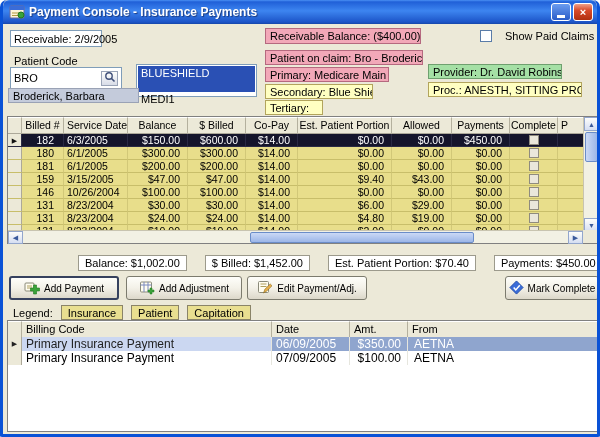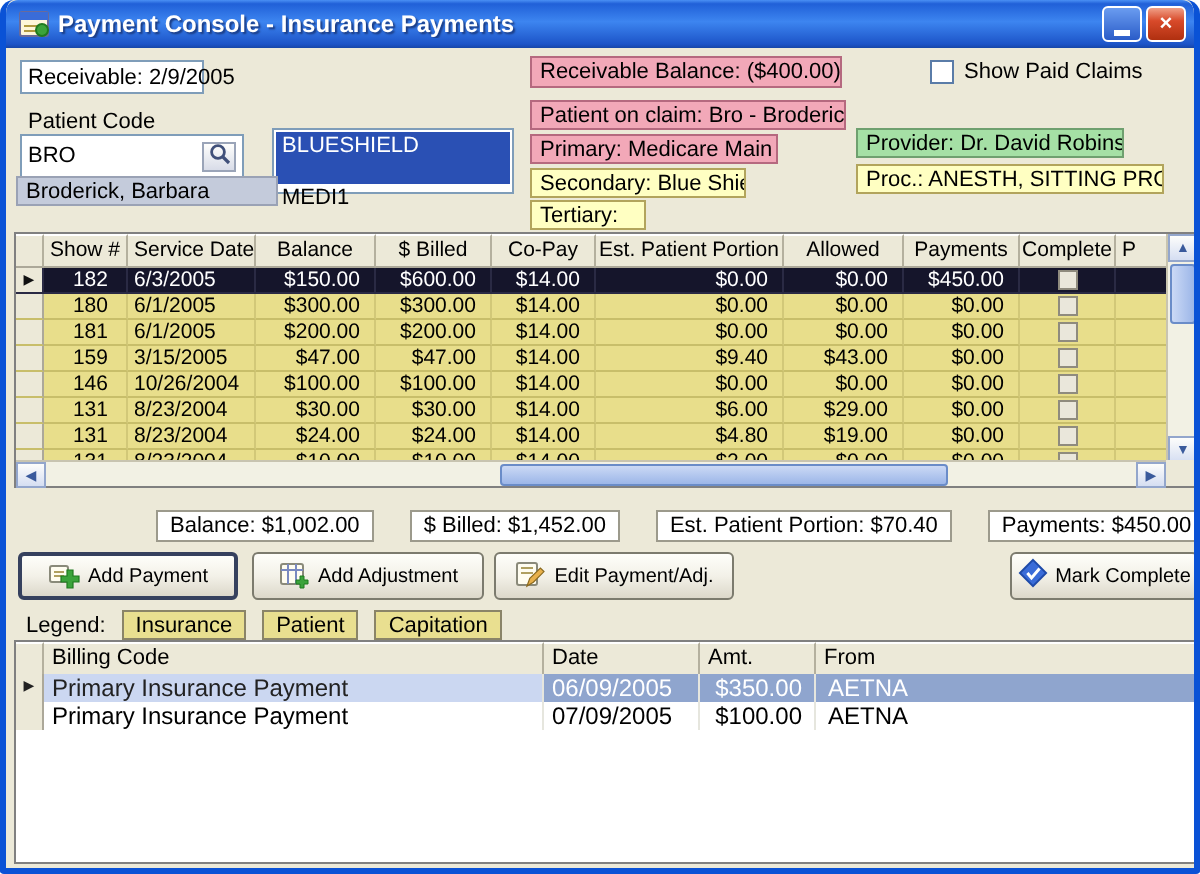--- a/index.html
+++ b/index.html
@@ -21,21 +21,21 @@
   .sunken{background:#fff;border:1px solid #7F9DB9;}
   .infobox{border:1px solid #9A6A78;padding:1px 4px;white-space:nowrap;overflow:hidden;line-height:12px;}
   .pink{background:#F2A8B8;border-color:#B5697F;}
   .yellow{background:#FFFFC2;border-color:#B2A45C;}
   .green{background:#A5E0A5;border-color:#6FA06F;}
   .grayblue{background:#C4CBDB;border-color:#9AA2B5;}
   .lbl{white-space:nowrap;}
   
   .recv-field{left:4px;top:6px;width:92px;height:17px;padding:2px 3px;white-space:nowrap;}
   .recv-bal{left:259px;top:4px;width:156px;height:16px;}
-  .showpaid{left:459px;top:6px;display:flex;align-items:center;gap:5px;}
+  .showpaid{left:474px;top:6px;display:flex;align-items:center;gap:13px;}
   .chk{width:12px;height:12px;background:#fff;border:1px solid #5A7CA8;display:inline-block;}
   
   .pc-label{left:8px;top:31px;}
   .pc-input{left:4px;top:43px;width:112px;height:19px;padding:10px 3px;display:flex;align-items:center;}
   .pc-input .val{flex:1;}
   .search-btn{width:17px;height:15px;border:1px solid #9AA4B8;background:linear-gradient(#FEFEFC,#D8DCE8);display:flex;align-items:center;justify-content:center;padding:0;}
   .listbox{left:130px;top:40px;width:121px;height:33px;padding:1px;}
   .li{height:26px;line-height:14px;padding:0 3px;white-space:nowrap;overflow:hidden;}
   .li.sel{background:#2A50B4;color:#fff;}
   .patient-name{left:2px;top:64px;width:131px;height:15px;}
@@ -159,21 +159,21 @@
     <div class="abs infobox pink poc">Patient on claim: Bro - Broderick, Barbara</div>
     <div class="abs infobox pink primary">Primary: Medicare Main</div>
     <div class="abs infobox yellow secondary">Secondary: Blue Shield</div>
     <div class="abs infobox yellow tertiary">Tertiary:</div>
     <div class="abs infobox green provider">Provider: Dr. David Robinson</div>
     <div class="abs infobox yellow proc">Proc.: ANESTH, SITTING PROCEDURE</div>
 
     <div class="abs claims">
       <div class="cheader cgrid">
         <div class="ch"></div>
-        <div class="ch">Show #</div>
+        <div class="ch">Billed #</div>
         <div class="ch l">Service Date</div>
         <div class="ch">Balance</div>
         <div class="ch">$ Billed</div>
         <div class="ch">Co-Pay</div>
         <div class="ch">Est. Patient Portion</div>
         <div class="ch">Allowed</div>
         <div class="ch">Payments</div>
         <div class="ch">Complete</div>
         <div class="ch l">P</div>
       </div>

